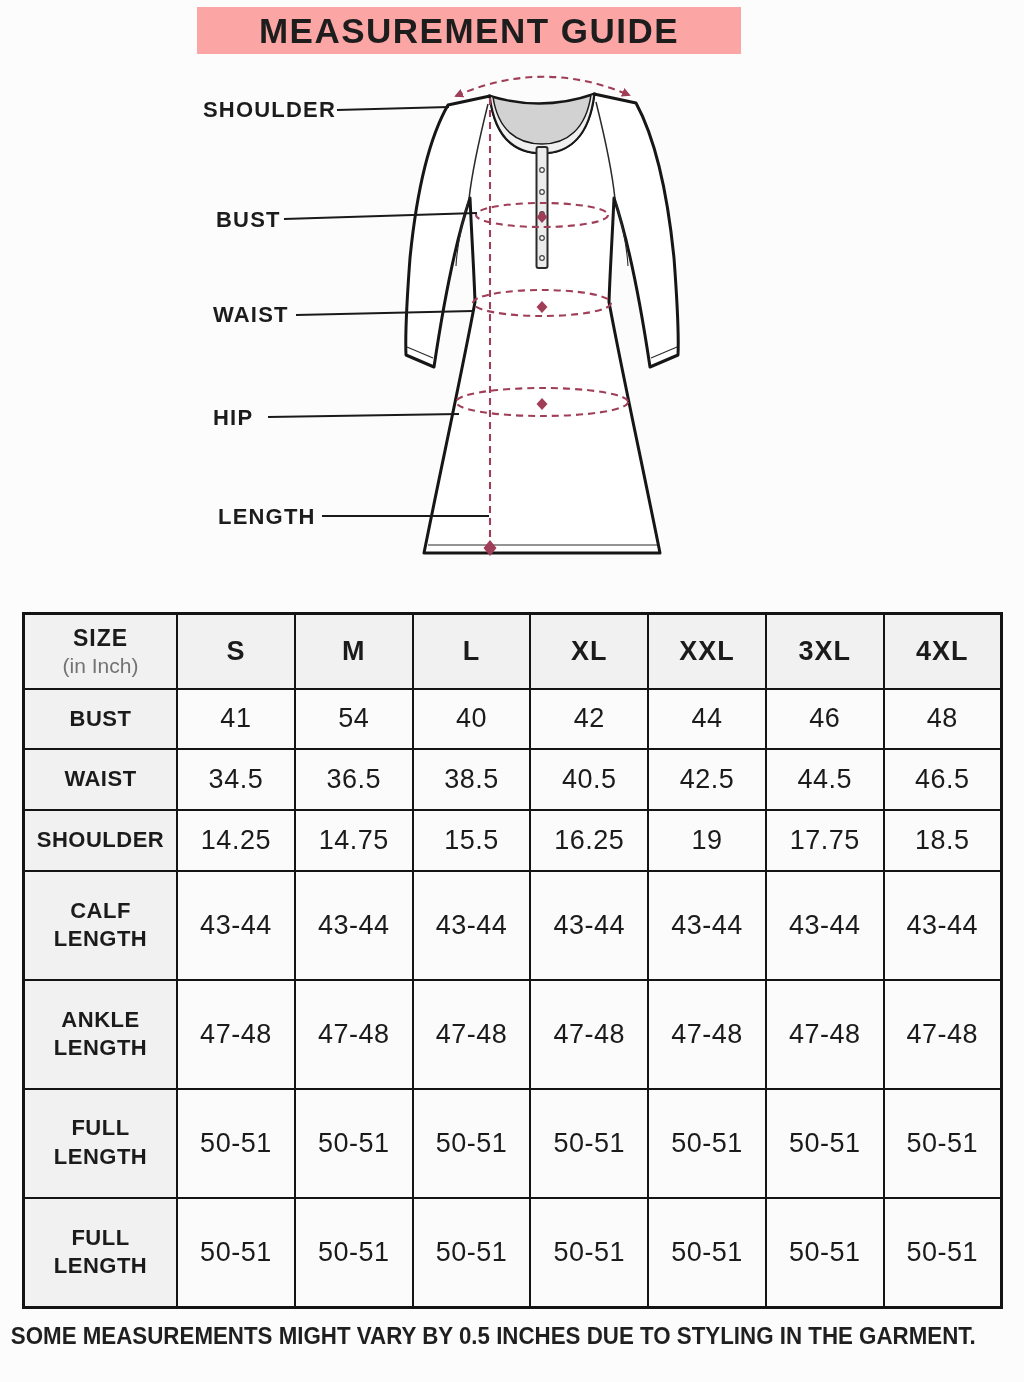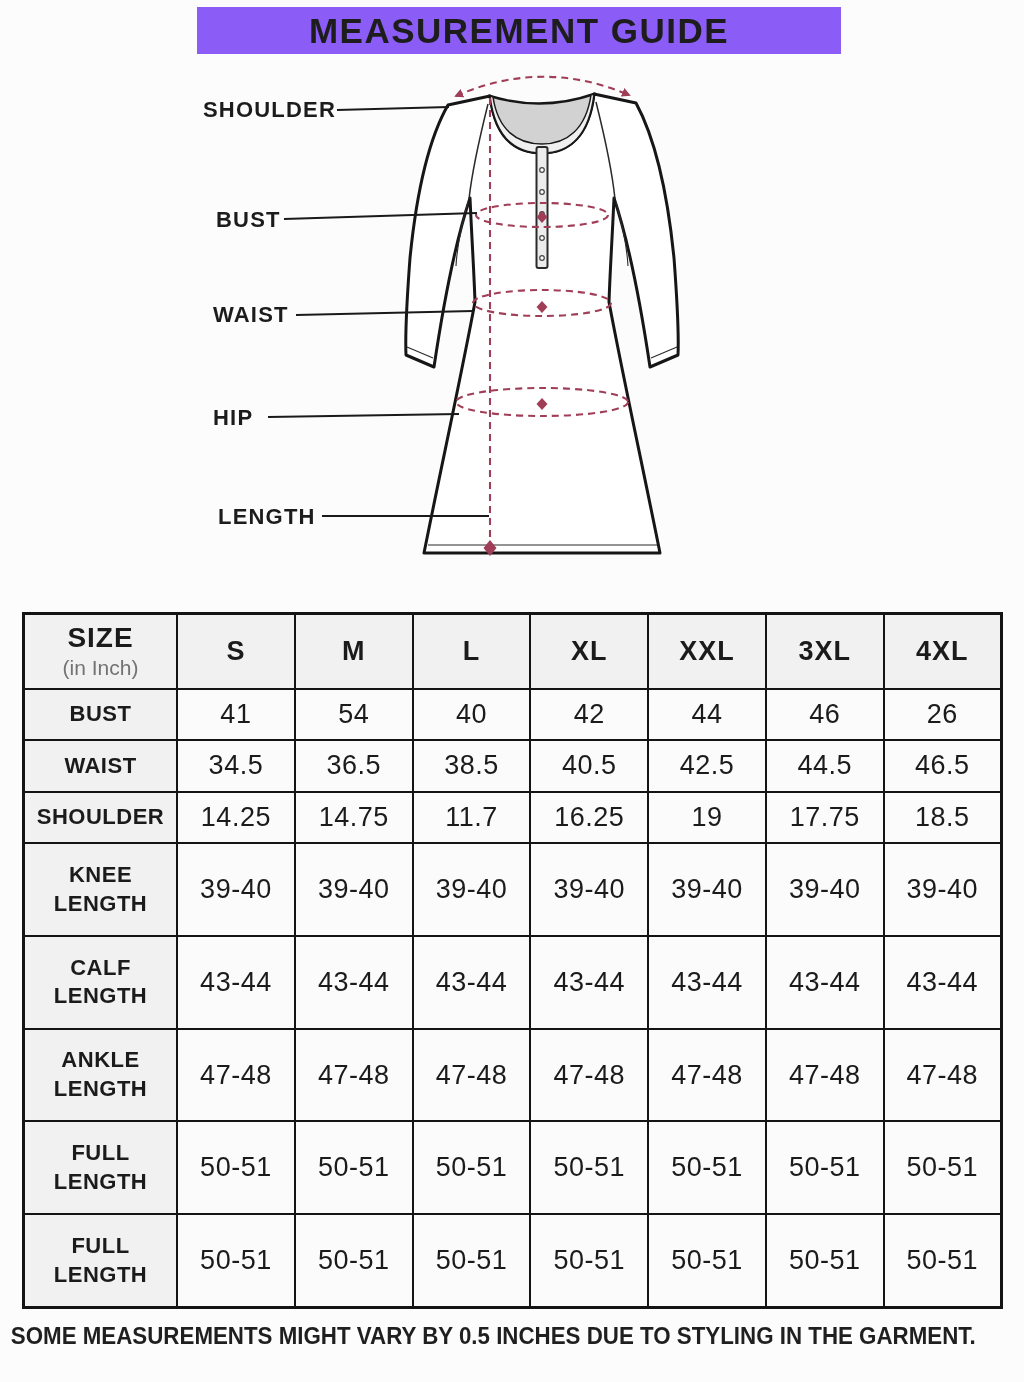--- a/index.html
+++ b/index.html
@@ -2,22 +2,22 @@
 <html><head>
 <meta charset="utf-8">
 <style>
   html, body { margin: 0; padding: 0; }
   body { font-family: "Liberation Sans", sans-serif; background: #ffffff; }
   .page {
     position: relative; width: 1024px; height: 1382px;
     background: #fcfcfc; overflow: hidden;
   }
   .title-bar {
-    position: absolute; left: 197px; top: 7px; width: 644px; height: 47px;
-    background: #8b5cf6; display: flex; align-items: center; justify-content: center;
+    position: absolute; left: 197px; top: 7px; width: 544px; height: 47px;
+    background: #fca5a5; display: flex; align-items: center; justify-content: center;
   }
   .title-text {
     font-size: 35px; font-weight: 700; letter-spacing: 1.5px; color: #1d1d1d;
     white-space: nowrap;
   }
   .diagram-svg { position: absolute; left: 0; top: 55px; }
   .diagram-label {
     font-family: "Liberation Sans", sans-serif;
     font-size: 22px; font-weight: 600; letter-spacing: 1.2px; fill: #1c1c1c;
   }
@@ -25,21 +25,21 @@
     position: absolute; left: 22px; top: 612px; width: 981px; height: 697px;
     border-collapse: collapse; table-layout: fixed;
     border: 3.5px solid #141414;
   }
   .size-table th, .size-table td {
     border: 2.5px solid #141414; text-align: center; vertical-align: middle;
     color: #1b1b1b; padding: 0;
   }
   .size-table thead tr { height: 75px; }
   th.corner-cell { background: #f1f1f1; width: 151px; }
-  .size-word { font-size: 28px; font-weight: 600; letter-spacing: 1px; color: #1b1b1b; }
+  .size-word { font-size: 23px; font-weight: 600; letter-spacing: 1px; color: #1b1b1b; }
   .size-unit { font-size: 21px; font-weight: 400; margin-top: 2px; color: #737373; }
   th.size-col { background: #f1f1f1; font-size: 27px; font-weight: 600; letter-spacing: 1px; }
   td.row-label {
     background: #f1f1f1; font-size: 22px; font-weight: 600; letter-spacing: 0.5px;
     white-space: pre-line; line-height: 1.3;
   }
   td.cell { background: #fbfbfb; font-size: 27px; font-weight: 400; letter-spacing: 0.5px; }
   .footer-note {
     position: absolute; left: -25px; top: 1322px; width: 1024px; text-align: center;
     font-size: 24px; font-weight: 700; color: #1f1f1f;
@@ -154,54 +154,43 @@
     <tbody>
 
     <tr>
           <td class="row-label">BUST</td>
           <td class="cell">41</td>
           <td class="cell">54</td>
           <td class="cell">40</td>
           <td class="cell">42</td>
           <td class="cell">44</td>
           <td class="cell">46</td>
-          <td class="cell">26</td>
+          <td class="cell">48</td>
         </tr>
         <tr>
           <td class="row-label">WAIST</td>
           <td class="cell">34.5</td>
           <td class="cell">36.5</td>
           <td class="cell">38.5</td>
           <td class="cell">40.5</td>
           <td class="cell">42.5</td>
           <td class="cell">44.5</td>
           <td class="cell">46.5</td>
         </tr>
         <tr>
           <td class="row-label">SHOULDER</td>
           <td class="cell">14.25</td>
           <td class="cell">14.75</td>
-          <td class="cell">11.7</td>
+          <td class="cell">15.5</td>
           <td class="cell">16.25</td>
           <td class="cell">19</td>
           <td class="cell">17.75</td>
           <td class="cell">18.5</td>
         </tr>
         <tr>
-          <td class="row-label">KNEE
-LENGTH</td>
-          <td class="cell">39-40</td>
-          <td class="cell">39-40</td>
-          <td class="cell">39-40</td>
-          <td class="cell">39-40</td>
-          <td class="cell">39-40</td>
-          <td class="cell">39-40</td>
-          <td class="cell">39-40</td>
-        </tr>
-        <tr>
           <td class="row-label">CALF
 LENGTH</td>
           <td class="cell">43-44</td>
           <td class="cell">43-44</td>
           <td class="cell">43-44</td>
           <td class="cell">43-44</td>
           <td class="cell">43-44</td>
           <td class="cell">43-44</td>
           <td class="cell">43-44</td>
         </tr>

